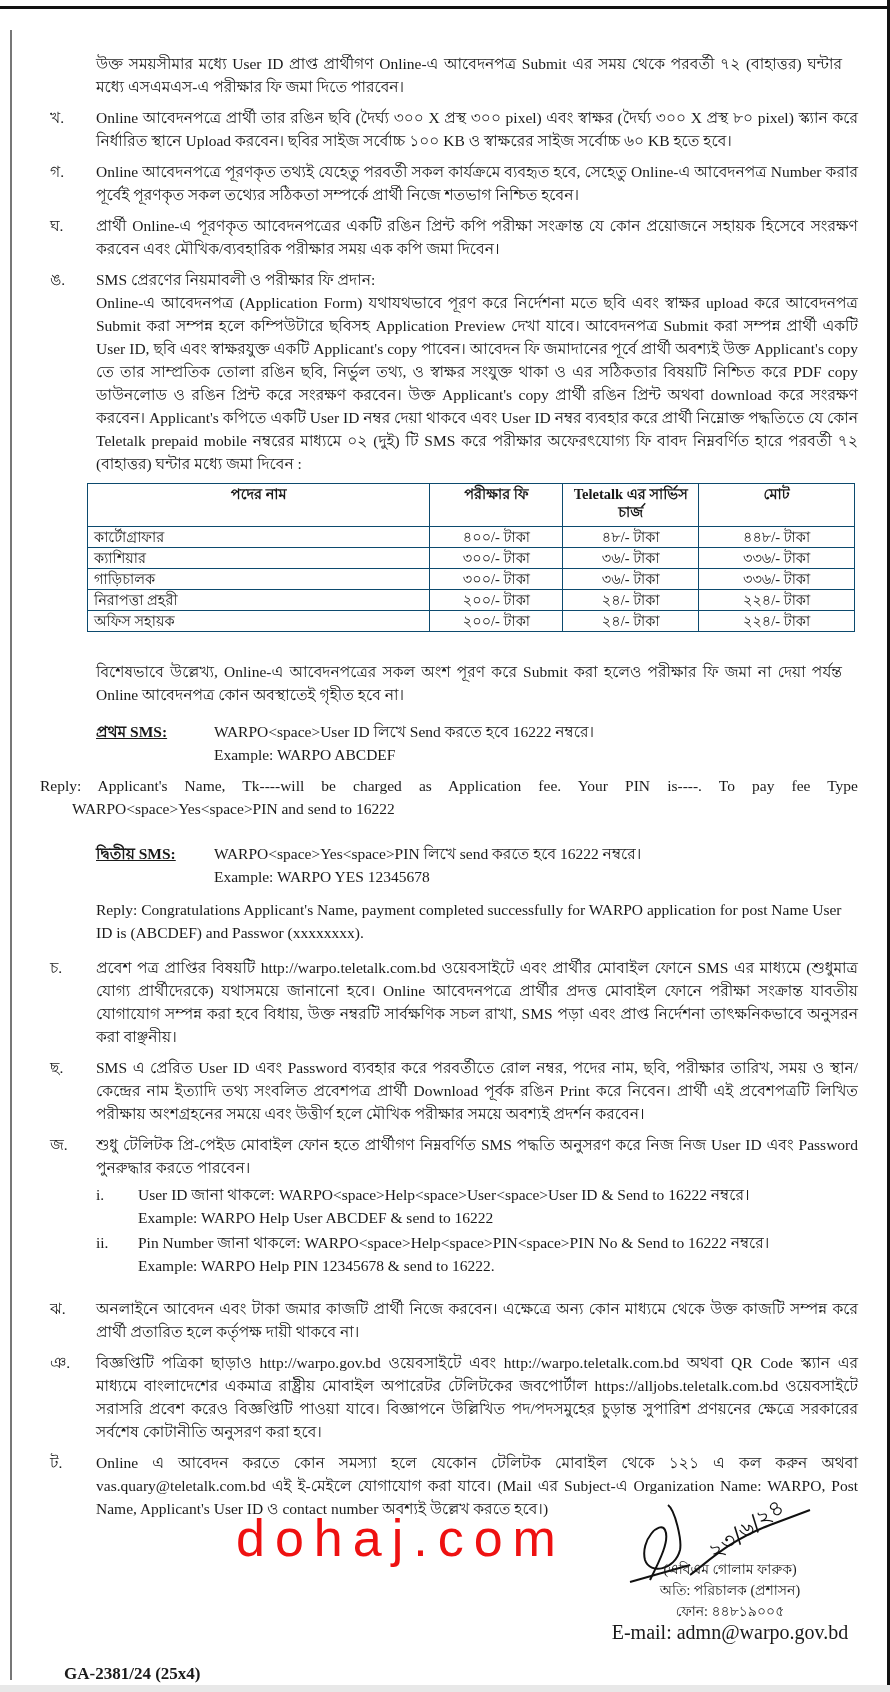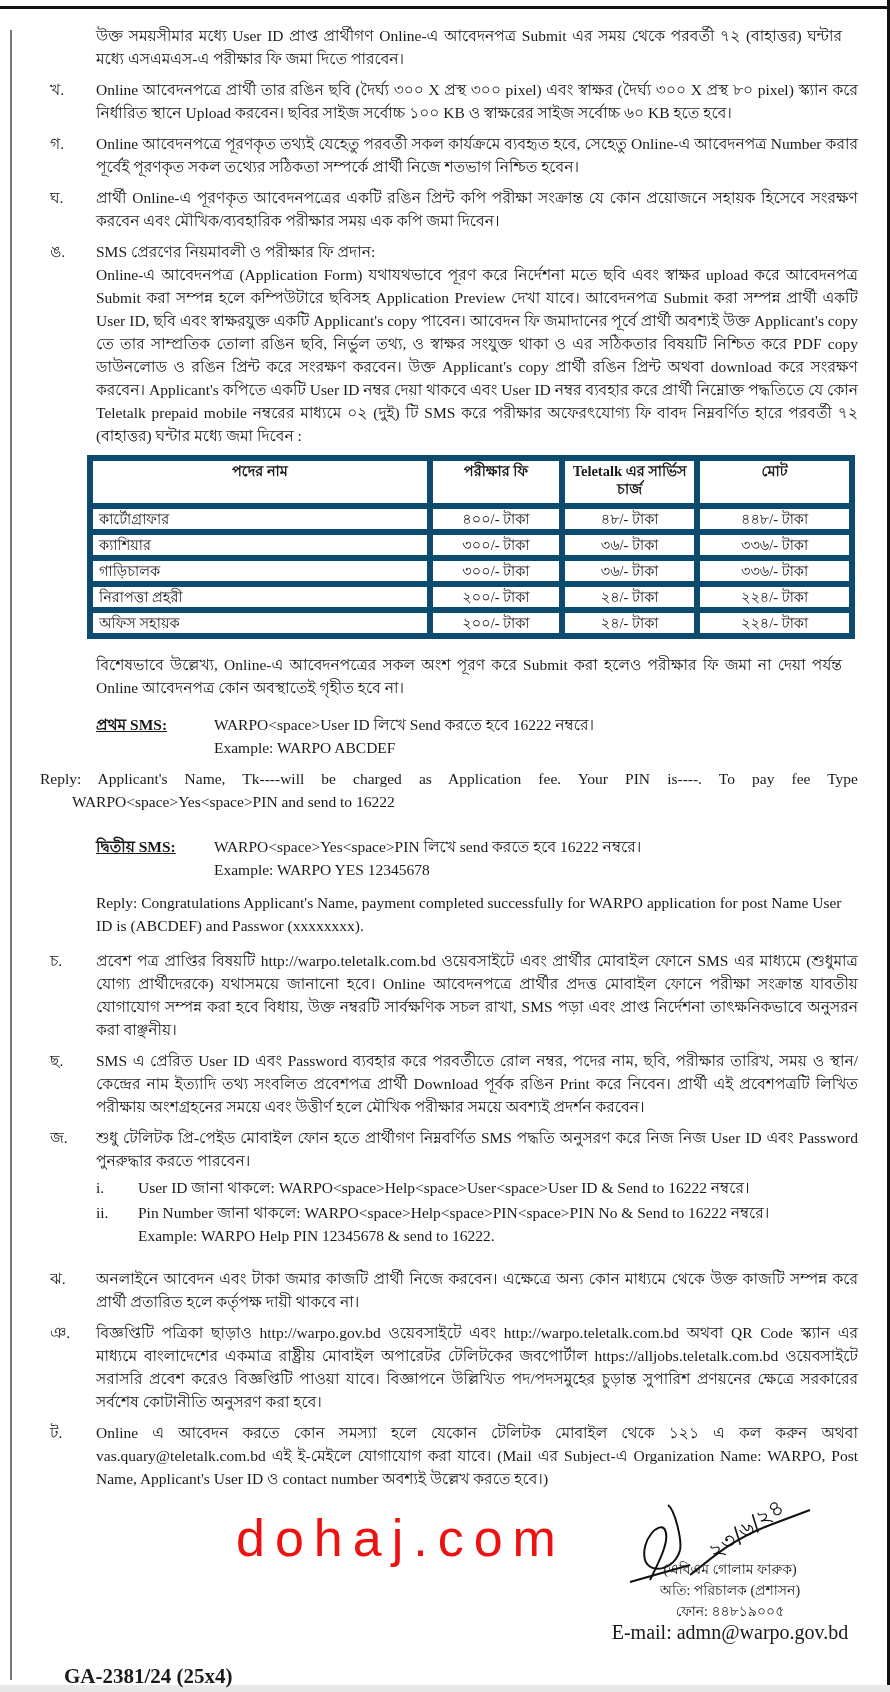--- a/index.html
+++ b/index.html
@@ -6,24 +6,24 @@
   body { width: 890px; height: 1692px; position: relative; overflow: hidden;
          font-family: "Liberation Serif", "DejaVu Serif", serif; color: #1a1a1a; }
   .top-rule { position: absolute; left: 0; top: 6px; width: 890px; height: 3px; background: #111; }
   .left-rule { position: absolute; left: 10px; top: 30px; width: 2px; height: 1650px; background: #777; }
   .right-rule { position: absolute; right: 0; top: 0; width: 3px; height: 1692px; background: #111; }
   .bottom-rule { position: absolute; left: 0; top: 1685px; width: 890px; height: 7px; background: #e8e8e8; }
 
   .content { position: absolute; left: 0; top: 24px; width: 890px; font-size: 15.5px; line-height: 23px; }
   .para { position: relative; padding-left: 96px; padding-right: 32px; margin-bottom: 8px; text-align: justify; }
   .marker { position: absolute; left: 50px; top: 0; width: 30px; }
-  .cont { padding-left: 96px; padding-right: 48px; text-align: justify; margin-bottom: 8px; }
+  .cont { padding-left: 96px; padding-right: 48px; text-align: justify; margin-bottom: 8px; margin-top: 28px; }
 
   table.fees { margin: 8px 0 14px 87px; border-collapse: collapse; width: 768px; font-size: 14.5px; line-height: 18px; }
-  table.fees th, table.fees td { border: 6px solid #0c4a6e; padding: 1px 6px; }
+  table.fees th, table.fees td { border: 1px solid #0c4a6e; padding: 1px 6px; }
   table.fees th { font-weight: bold; height: 40px; vertical-align: top; text-align: center; }
   table.fees td { text-align: center; }
   table.fees td.name { text-align: left; }
   table.fees col.c1 { width: 343px; } table.fees col.c2 { width: 133px; }
   table.fees col.c3 { width: 136px; } table.fees col.c4 { width: 156px; }
 
   .sms-block { padding-left: 96px; padding-right: 44px; margin-bottom: 6px; position: relative; }
   .sms-label { font-weight: bold; text-decoration: underline; display: inline-block; width: 118px; }
   .sms-line { display: block; }
   .sms-ex { display: block; padding-left: 118px; }
@@ -31,21 +31,21 @@
   .reply-2 { padding-left: 96px; padding-right: 32px; margin: 10px 12px 12px 0; }
 
   .sub { position: relative; padding-left: 138px; padding-right: 32px; margin-bottom: 2px; }
   .sub-marker { position: absolute; left: 96px; top: 0; }
 
   .watermark { position: absolute; left: 236px; top: 1508px; color: #ee1111;
                font-family: "Liberation Sans", "DejaVu Sans", sans-serif; font-size: 52px;
                letter-spacing: 10px; line-height: 60px; }
   .signature { position: absolute; left: 620px; top: 1500px; width: 200px; height: 90px; }
   .signer { position: absolute; left: 600px; top: 1559px; width: 260px; text-align: center; font-size: 14px; line-height: 21px; }
-  .ga-code { position: absolute; left: 64px; top: 1664px; font-size: 21px; font-weight: bold; }
+  .ga-code { position: absolute; left: 64px; top: 1664px; font-size: 17px; font-weight: bold; }
 </style>
 </head>
 <body>
 
 <div class="top-rule"></div>
 <div class="left-rule"></div>
 <div class="right-rule"></div>
 <div class="bottom-rule"></div>
 
 <div class="content">
@@ -142,20 +142,21 @@
     <span>SMS এ প্রেরিত User ID এবং Password ব্যবহার করে পরবর্তীতে রোল নম্বর, পদের নাম, ছবি, পরীক্ষার তারিখ, সময় ও স্থান/কেন্দ্রের নাম ইত্যাদি তথ্য সংবলিত প্রবেশপত্র প্রার্থী Download পূর্বক রঙিন Print করে নিবেন। প্রার্থী এই প্রবেশপত্রটি লিখিত পরীক্ষায় অংশগ্রহনের সময়ে এবং উত্তীর্ণ হলে মৌখিক পরীক্ষার সময়ে অবশ্যই প্রদর্শন করবেন।</span>
   </div>
   <div class="para" style="margin-bottom:4px">
     <span class="marker">জ.</span>
     <span>শুধু টেলিটক প্রি-পেইড মোবাইল ফোন হতে প্রার্থীগণ নিম্নবর্ণিত SMS পদ্ধতি অনুসরণ করে নিজ নিজ User ID এবং Password পুনরুদ্ধার করতে পারবেন।</span>
   </div>
 
   <div class="sub">
     <span class="sub-marker">i.</span>
     <div>User ID জানা থাকলে: WARPO&lt;space&gt;Help&lt;space&gt;User&lt;space&gt;User ID &amp; Send to 16222 নম্বরে।</div>
+    <div>Example: WARPO Help User ABCDEF &amp; send to 16222</div>
   </div>
   <div class="sub" style="margin-bottom:20px">
     <span class="sub-marker">ii.</span>
     <div>Pin Number জানা থাকলে: WARPO&lt;space&gt;Help&lt;space&gt;PIN&lt;space&gt;PIN No &amp; Send to 16222 নম্বরে।</div>
     <div>Example: WARPO Help PIN 12345678 &amp; send to 16222.</div>
   </div>
 
   <div class="para">
     <span class="marker">ঝ.</span>
     <span>অনলাইনে আবেদন এবং টাকা জমার কাজটি প্রার্থী নিজে করবেন। এক্ষেত্রে অন্য কোন মাধ্যমে থেকে উক্ত কাজটি সম্পন্ন করে প্রার্থী প্রতারিত হলে কর্তৃপক্ষ দায়ী থাকবে না।</span>

